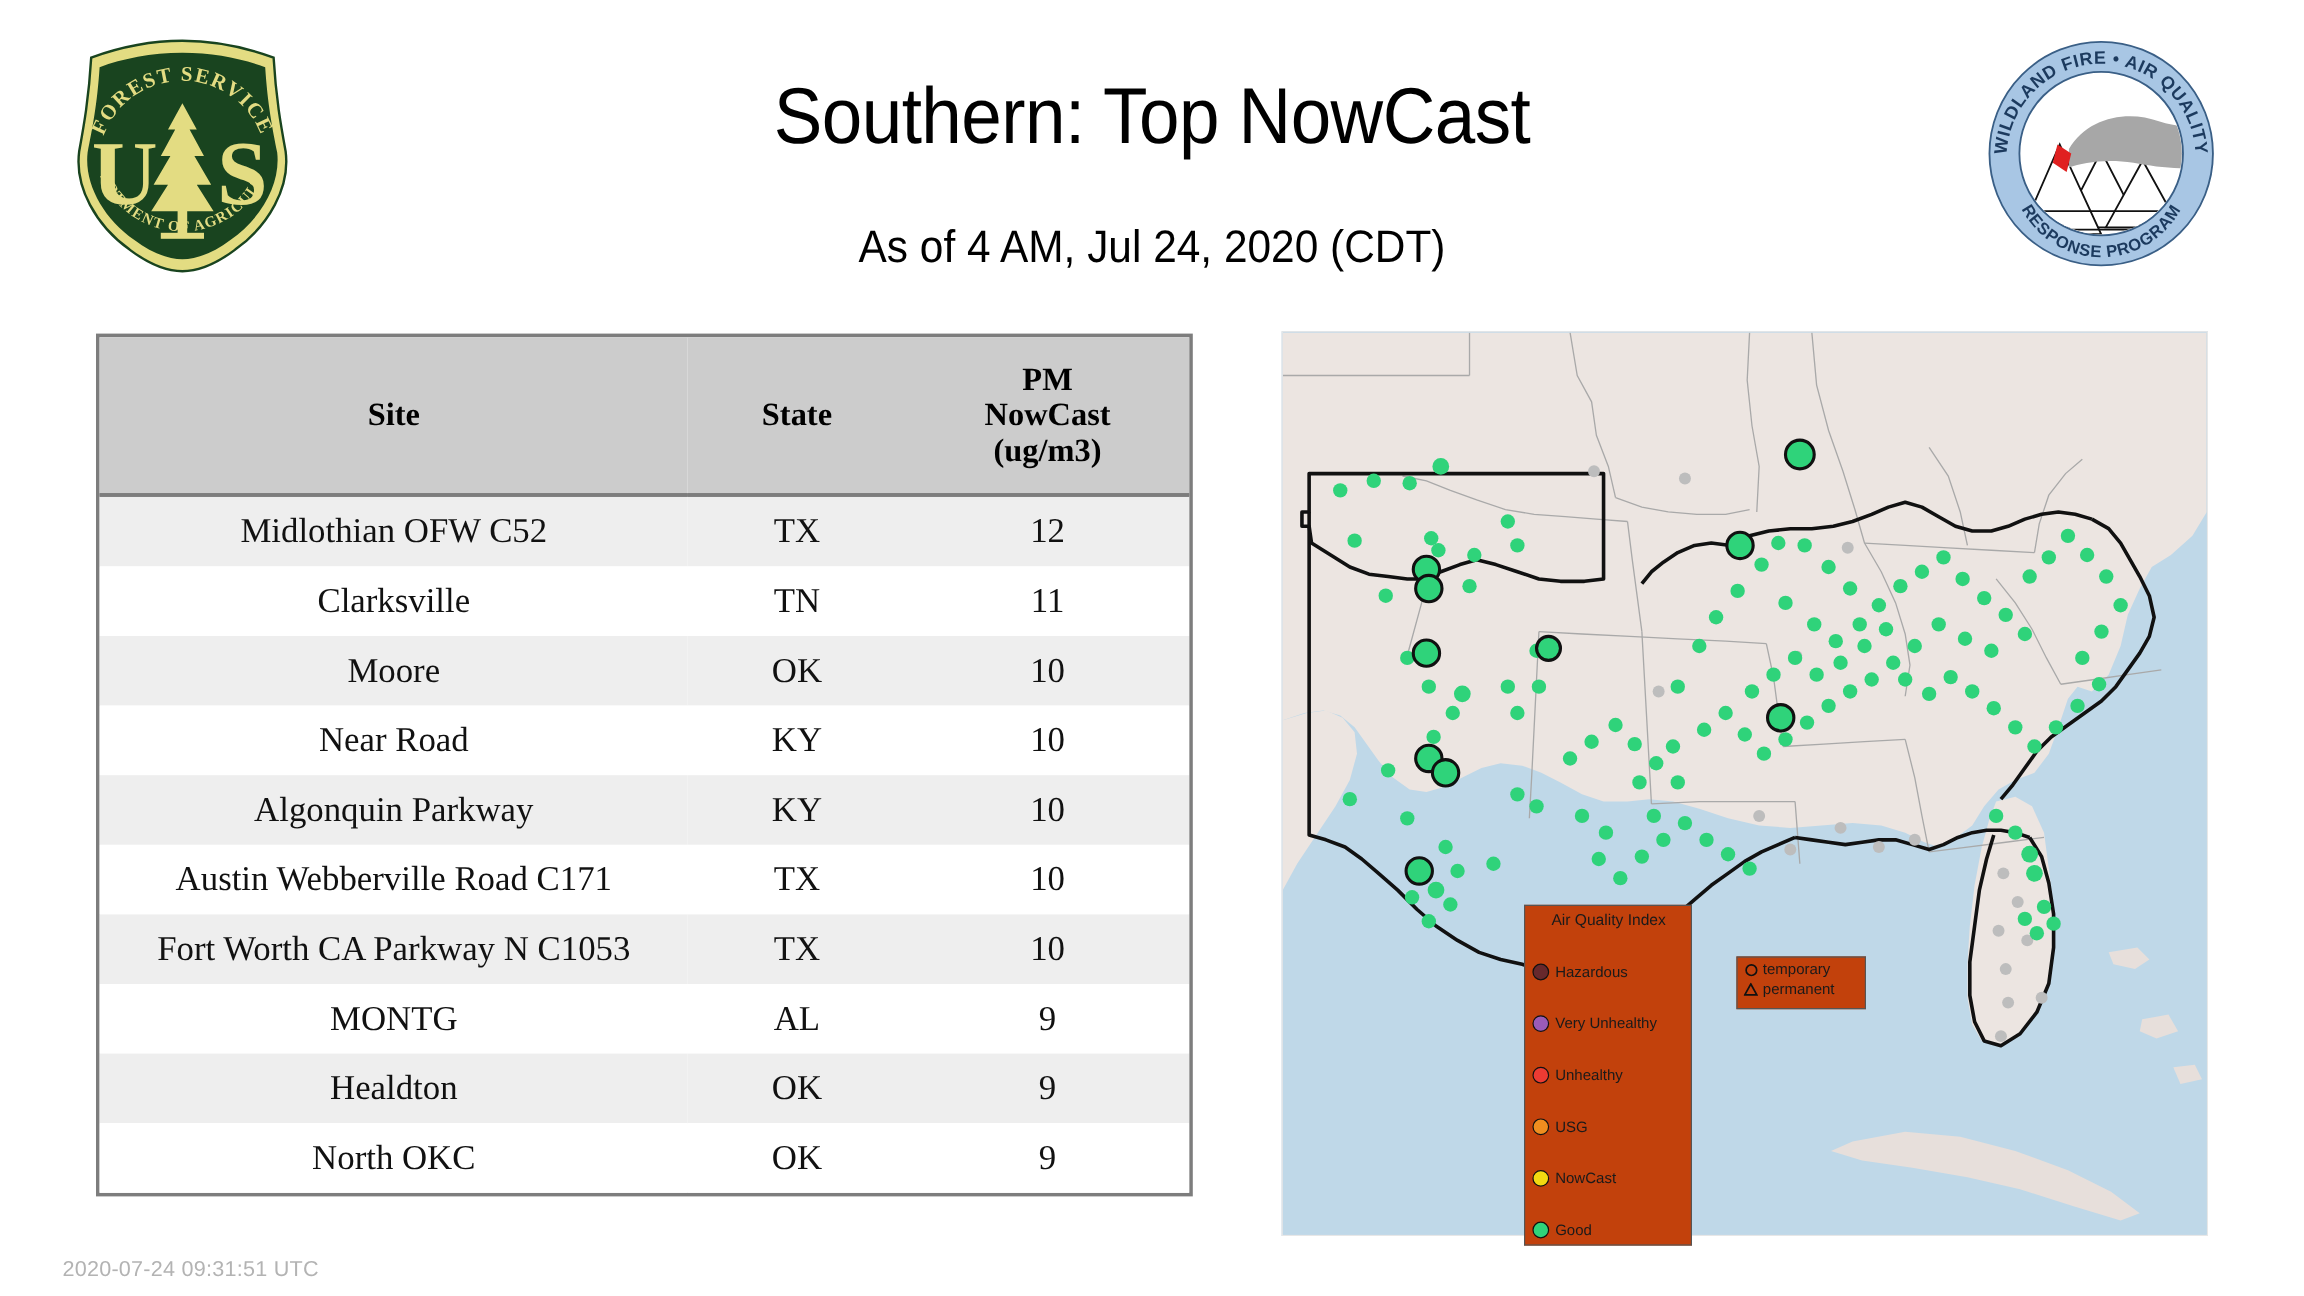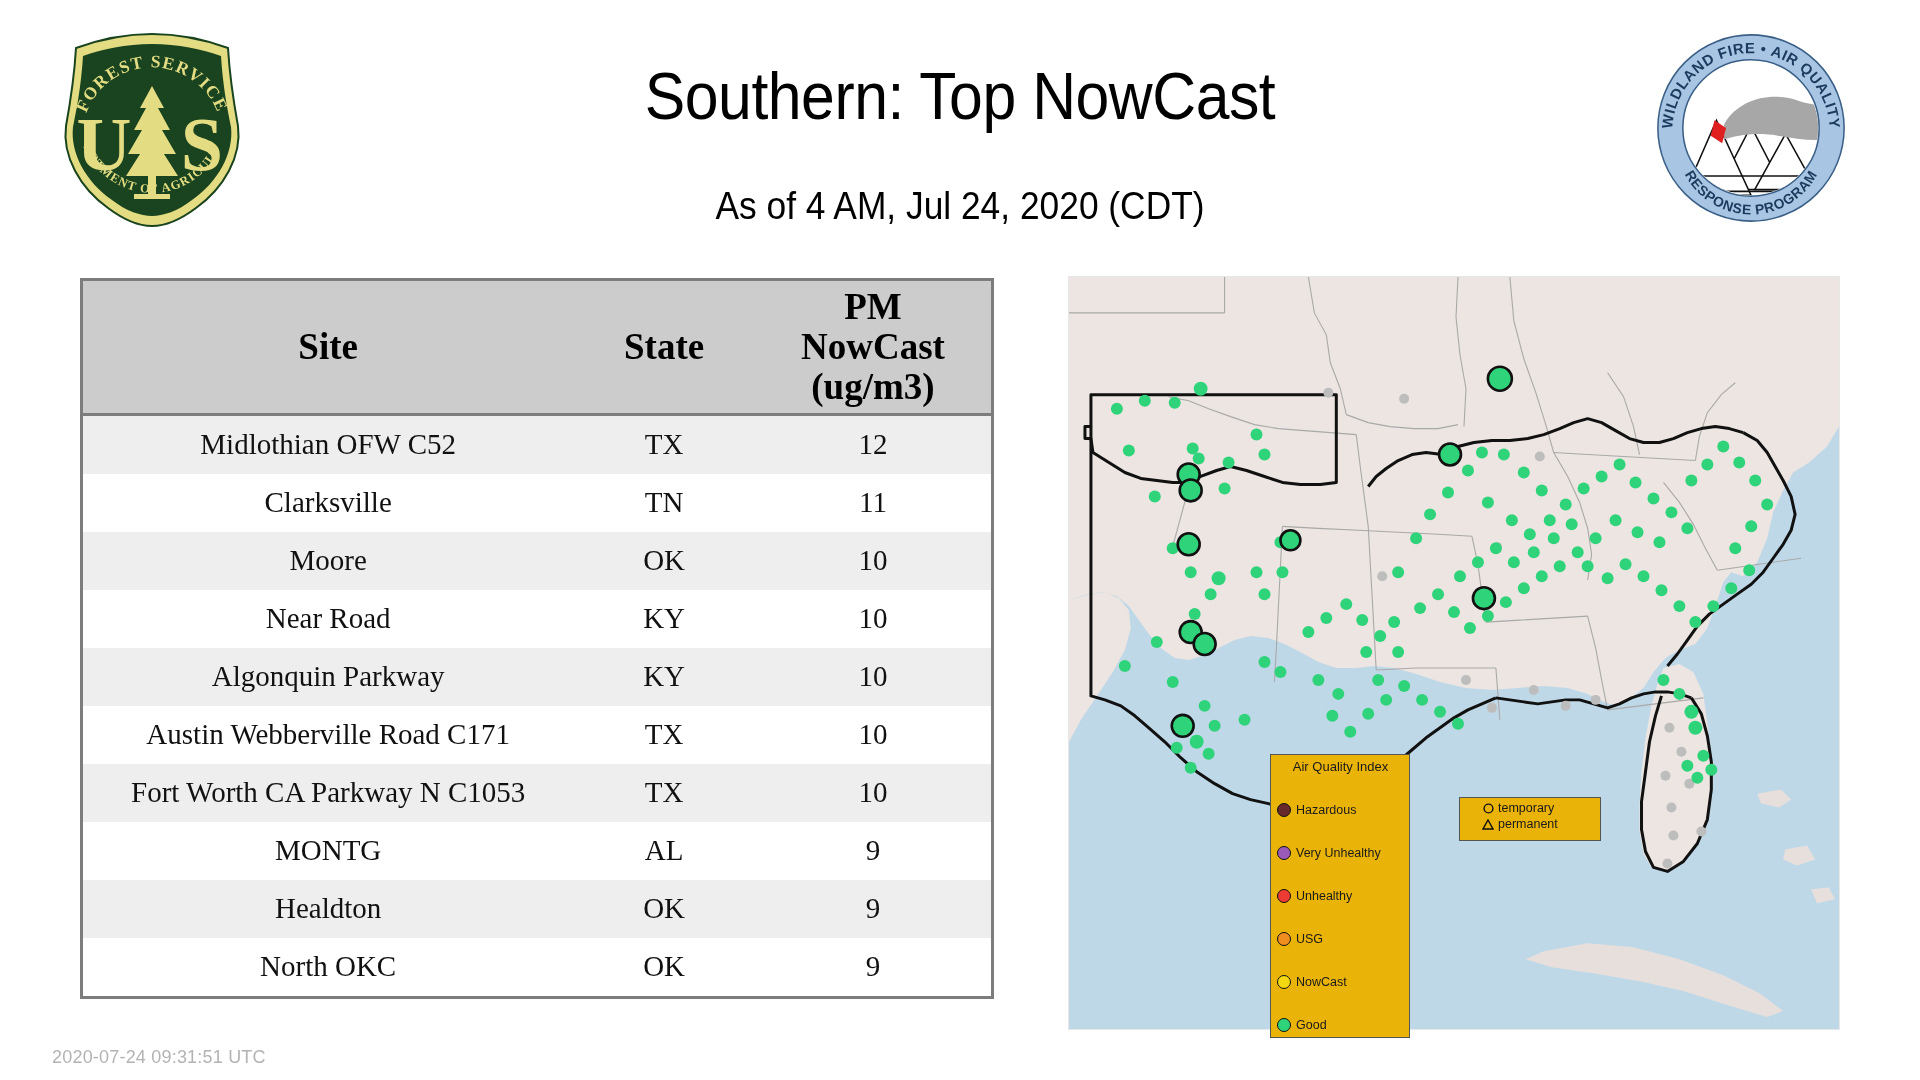--- a/index.html
+++ b/index.html
@@ -18,48 +18,48 @@
     font-family:"Liberation Sans Narrow","Liberation Sans",sans-serif;
     font-size:38px;font-weight:400;color:#000;
     transform:scaleX(.93);transform-origin:center;white-space:nowrap;}
 
   
   #aqi-table-wrap{position:absolute;left:80px;top:278px;width:914px;
     border:3px solid #7d7d7d;box-sizing:border-box;background:#fff;}
   table#aqi-table{border-collapse:collapse;width:100%;
     font-family:"Liberation Serif",serif;}
   #aqi-table thead th{background:#cccccc;color:#000;font-weight:bold;
-    font-size:37px;text-align:center;padding:6px 4px;height:118px;
+    font-size:27px;text-align:center;padding:6px 4px;height:118px;
     border-bottom:3px solid #7d7d7d;vertical-align:middle;line-height:1.08;}
   #aqi-table thead th .stack{display:block;}
   #aqi-table tbody td{font-size:29px;text-align:center;color:#111;
     height:58px;padding:0 14px;border:0;vertical-align:middle;}
   #aqi-table tbody tr:nth-child(odd){background:#eeeeee;}
   #aqi-table tbody tr:nth-child(even){background:#ffffff;}
   .col-site{width:54%;}
   .col-state{width:20%;}
   .col-val{width:26%;}
 
   
   #timestamp{position:absolute;left:52px;top:1027px;font-size:18px;color:#b3b3b3;
     font-family:"Liberation Sans",sans-serif;letter-spacing:.2px;margin-top:20px;}
 
   
   #map-panel{position:absolute;left:1068px;top:276px;width:772px;height:754px;
     overflow:hidden;background:#bfd8e8;border:1px solid #e7e7e7;box-sizing:border-box;}
   #map-svg{position:absolute;left:0;top:0;width:100%;height:100%;}
 
-  .legend-box{position:absolute;background:#eab308;border:1px solid #555;
+  .legend-box{position:absolute;background:#c2410c;border:1px solid #555;
     font-family:"Liberation Sans",sans-serif;color:#1a1a1a;}
   #aqi-legend{left:1270px;top:754px;width:127px;padding:4px 5px 5px 6px;}
   #aqi-legend .lg-title{font-size:13px;text-align:center;margin-bottom:2px;}
   #aqi-legend .lg-row{display:flex;align-items:flex-end;height:15px;font-size:12.5px;margin-top:28px;}
   #aqi-legend .swatch{width:12px;height:12px;border-radius:50%;
     border:1.3px solid #111;margin-right:5px;flex:0 0 auto;}
-  #shape-legend{left:1447px;top:797px;width:98px;height:38px;padding:2px 21px;margin-left:12px;}
+  #shape-legend{left:1447px;top:797px;width:98px;height:38px;padding:2px 4px;}
   #shape-legend .sl-row{display:flex;align-items:center;height:16px;font-size:12.5px;}
   #shape-legend .sl-gl{width:14px;margin-right:3px;display:flex;justify-content:center;}
 </style>
 </head>
 <body>
 
 <svg id="usfs-logo" viewBox="0 0 200 200">
   <path d="M100 4 C128 4 154 10 176 18 C178 52 182 74 186 96
            C190 126 172 158 144 178 C128 190 112 196 100 196
            C88 196 72 190 56 178 C28 158 10 126 14 96

